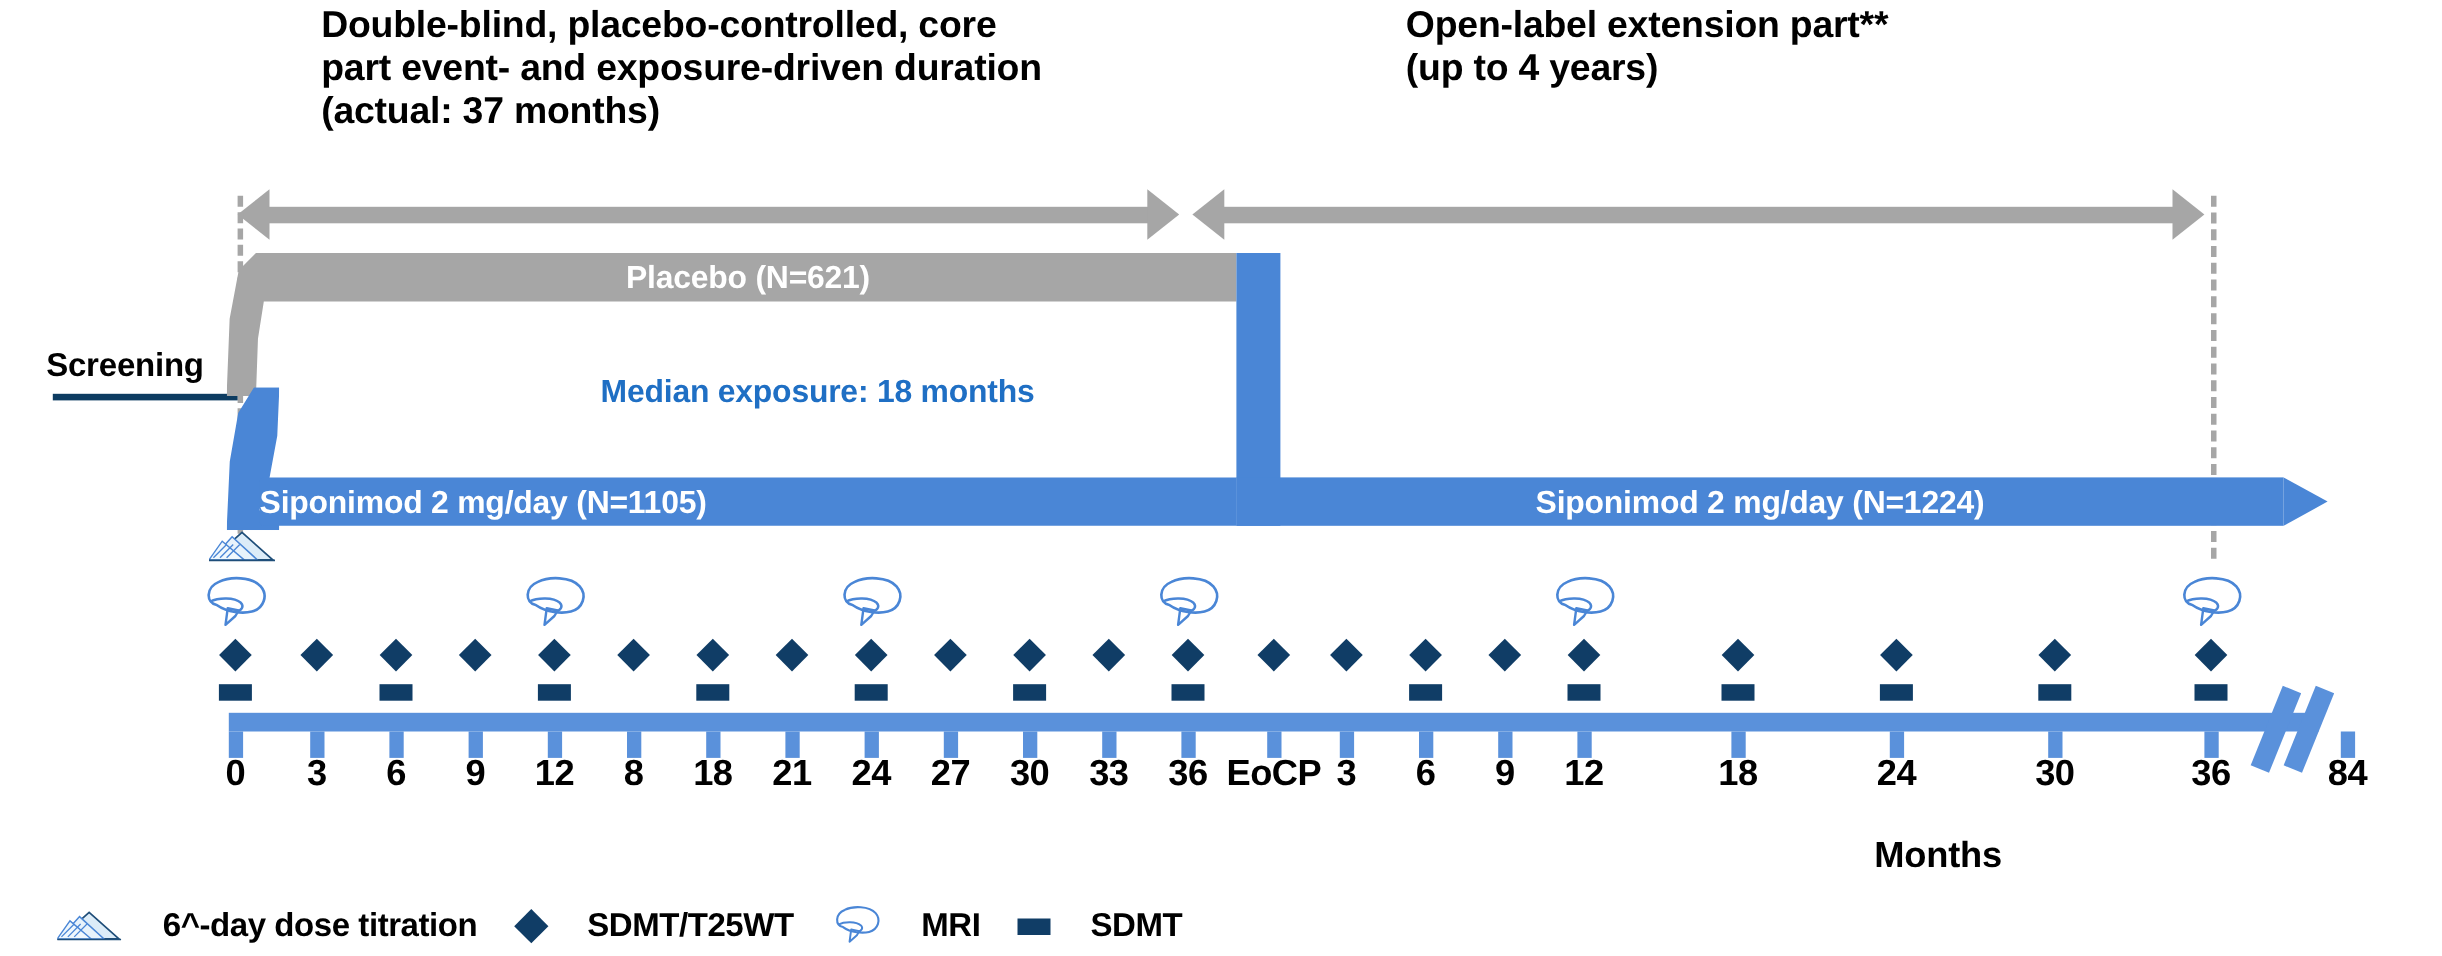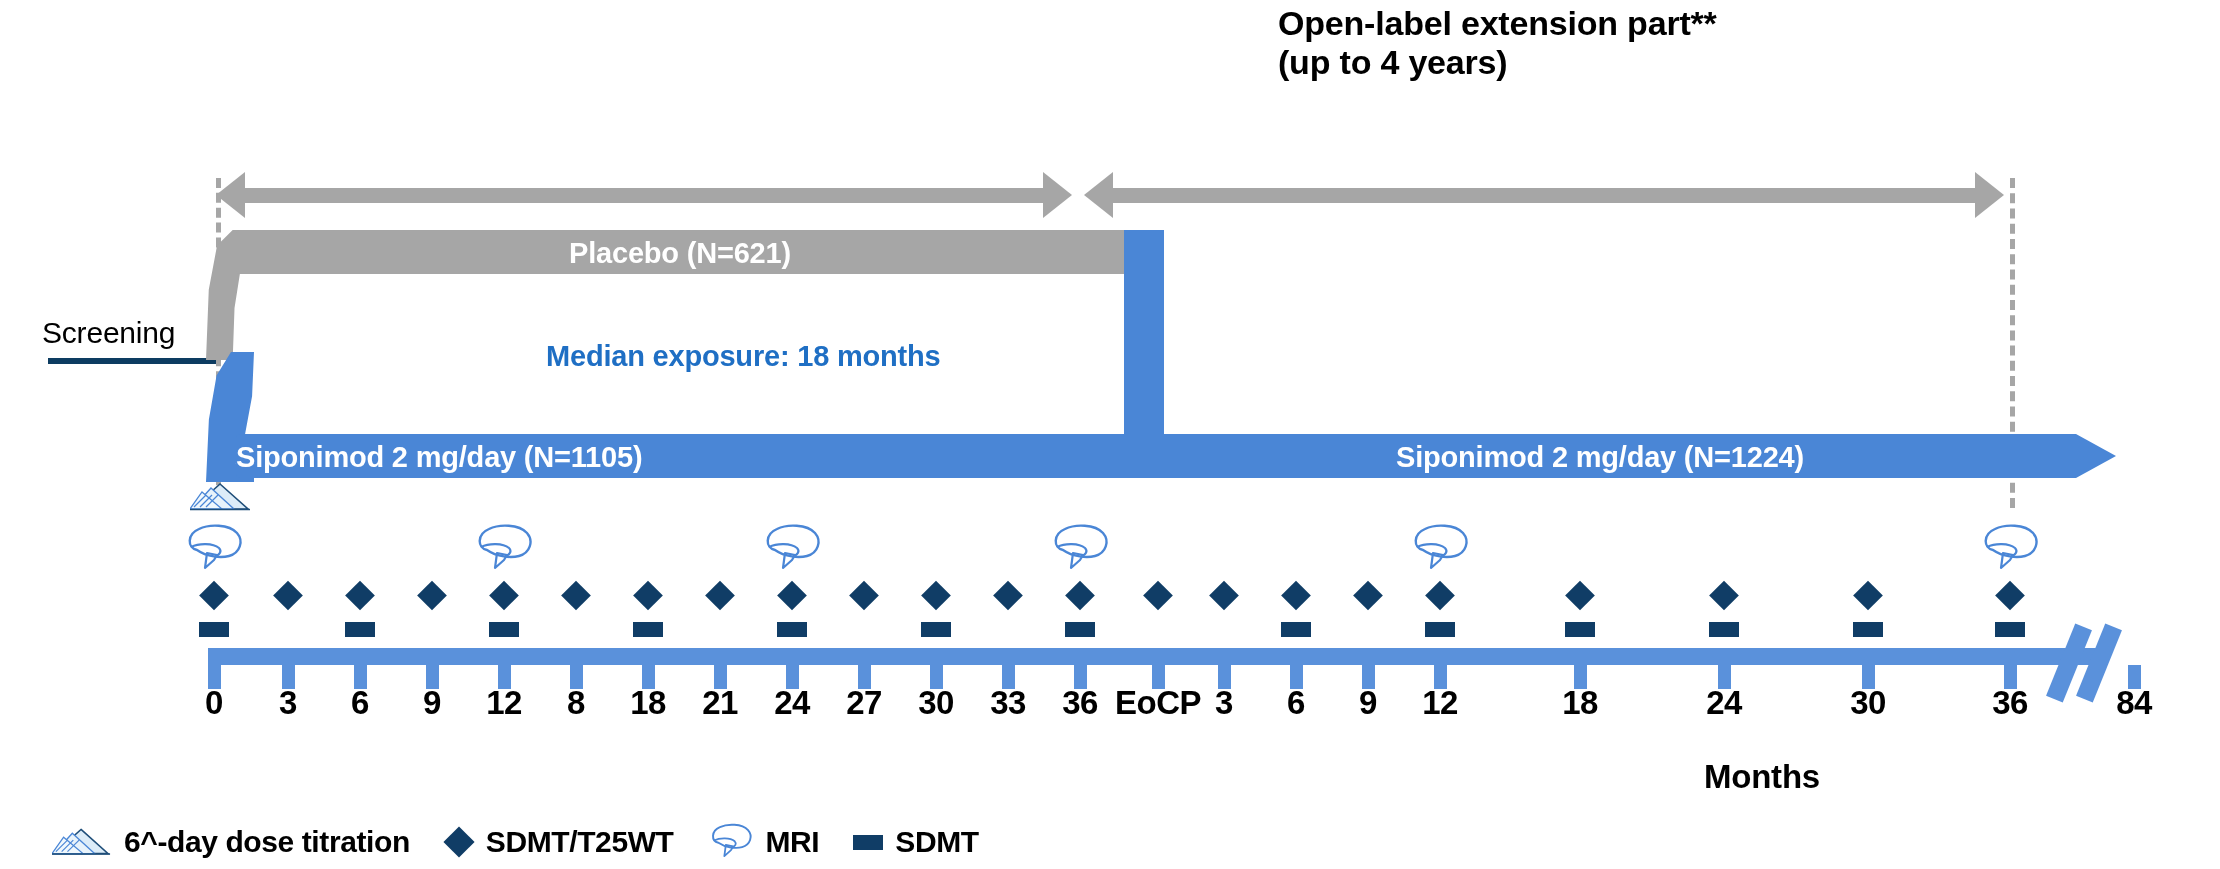--- a/index.html
+++ b/index.html
@@ -49,21 +49,21 @@
   
   .vdash{
     position:absolute;
     width:0;
     border-left:5px dashed #a6a6a6;
   }
 
   
   #screening-label{
     left:42px; top:316px;
-    font-size:30px; font-weight:normal; color:#000;
+    font-size:30px; font-weight:bold; color:#000;
     letter-spacing:-0.2px;
   }
   #screening-rule{
     left:48px; top:358px; width:168px; height:6px; background:#0d3c61;
   }
 
   
   #placebo-bar{
     left:236px; top:230px; width:888px; height:44px;
     background:#a6a6a6;
@@ -188,38 +188,42 @@
 
   
   #legend{
     position:absolute;
     left:52px; top:822px;
     display:flex; align-items:center; gap:0px;
   }
   .legend-item{
     display:flex; align-items:center;
     margin-right:34px;
+    gap:24px;
   }
   .legend-text{
     font-size:30px; font-weight:bold; color:#000;
     letter-spacing:-0.4px; margin-left:12px;
   }
   .legend-sq{
     width:30px;height:15px;background:#103d66;
   }
   .legend-dia{
     width:22px;height:22px;background:#103d66;transform:rotate(45deg);
     margin:0 4px;
   }
 </style>
 </head>
 <body>
 
 <div id="stage">
 
+  <div class="abs phase-title" id="core-title">Double-blind, placebo-controlled, core
+part event- and exposure-driven duration
+(actual: 37 months)</div>
 
   <div class="abs phase-title" id="ole-title">Open-label extension part**
 (up to 4 years)</div>
 
   <div class="abs span-arrow" style="left:216px; top:172px; width:856px;">
     <div class="arrow-head ah-left" style="left:0px;"></div>
     <div class="span-bar" style="left:26px; right:26px;"></div>
     <div class="arrow-head ah-right" style="right:0px;"></div>
   </div>
 

